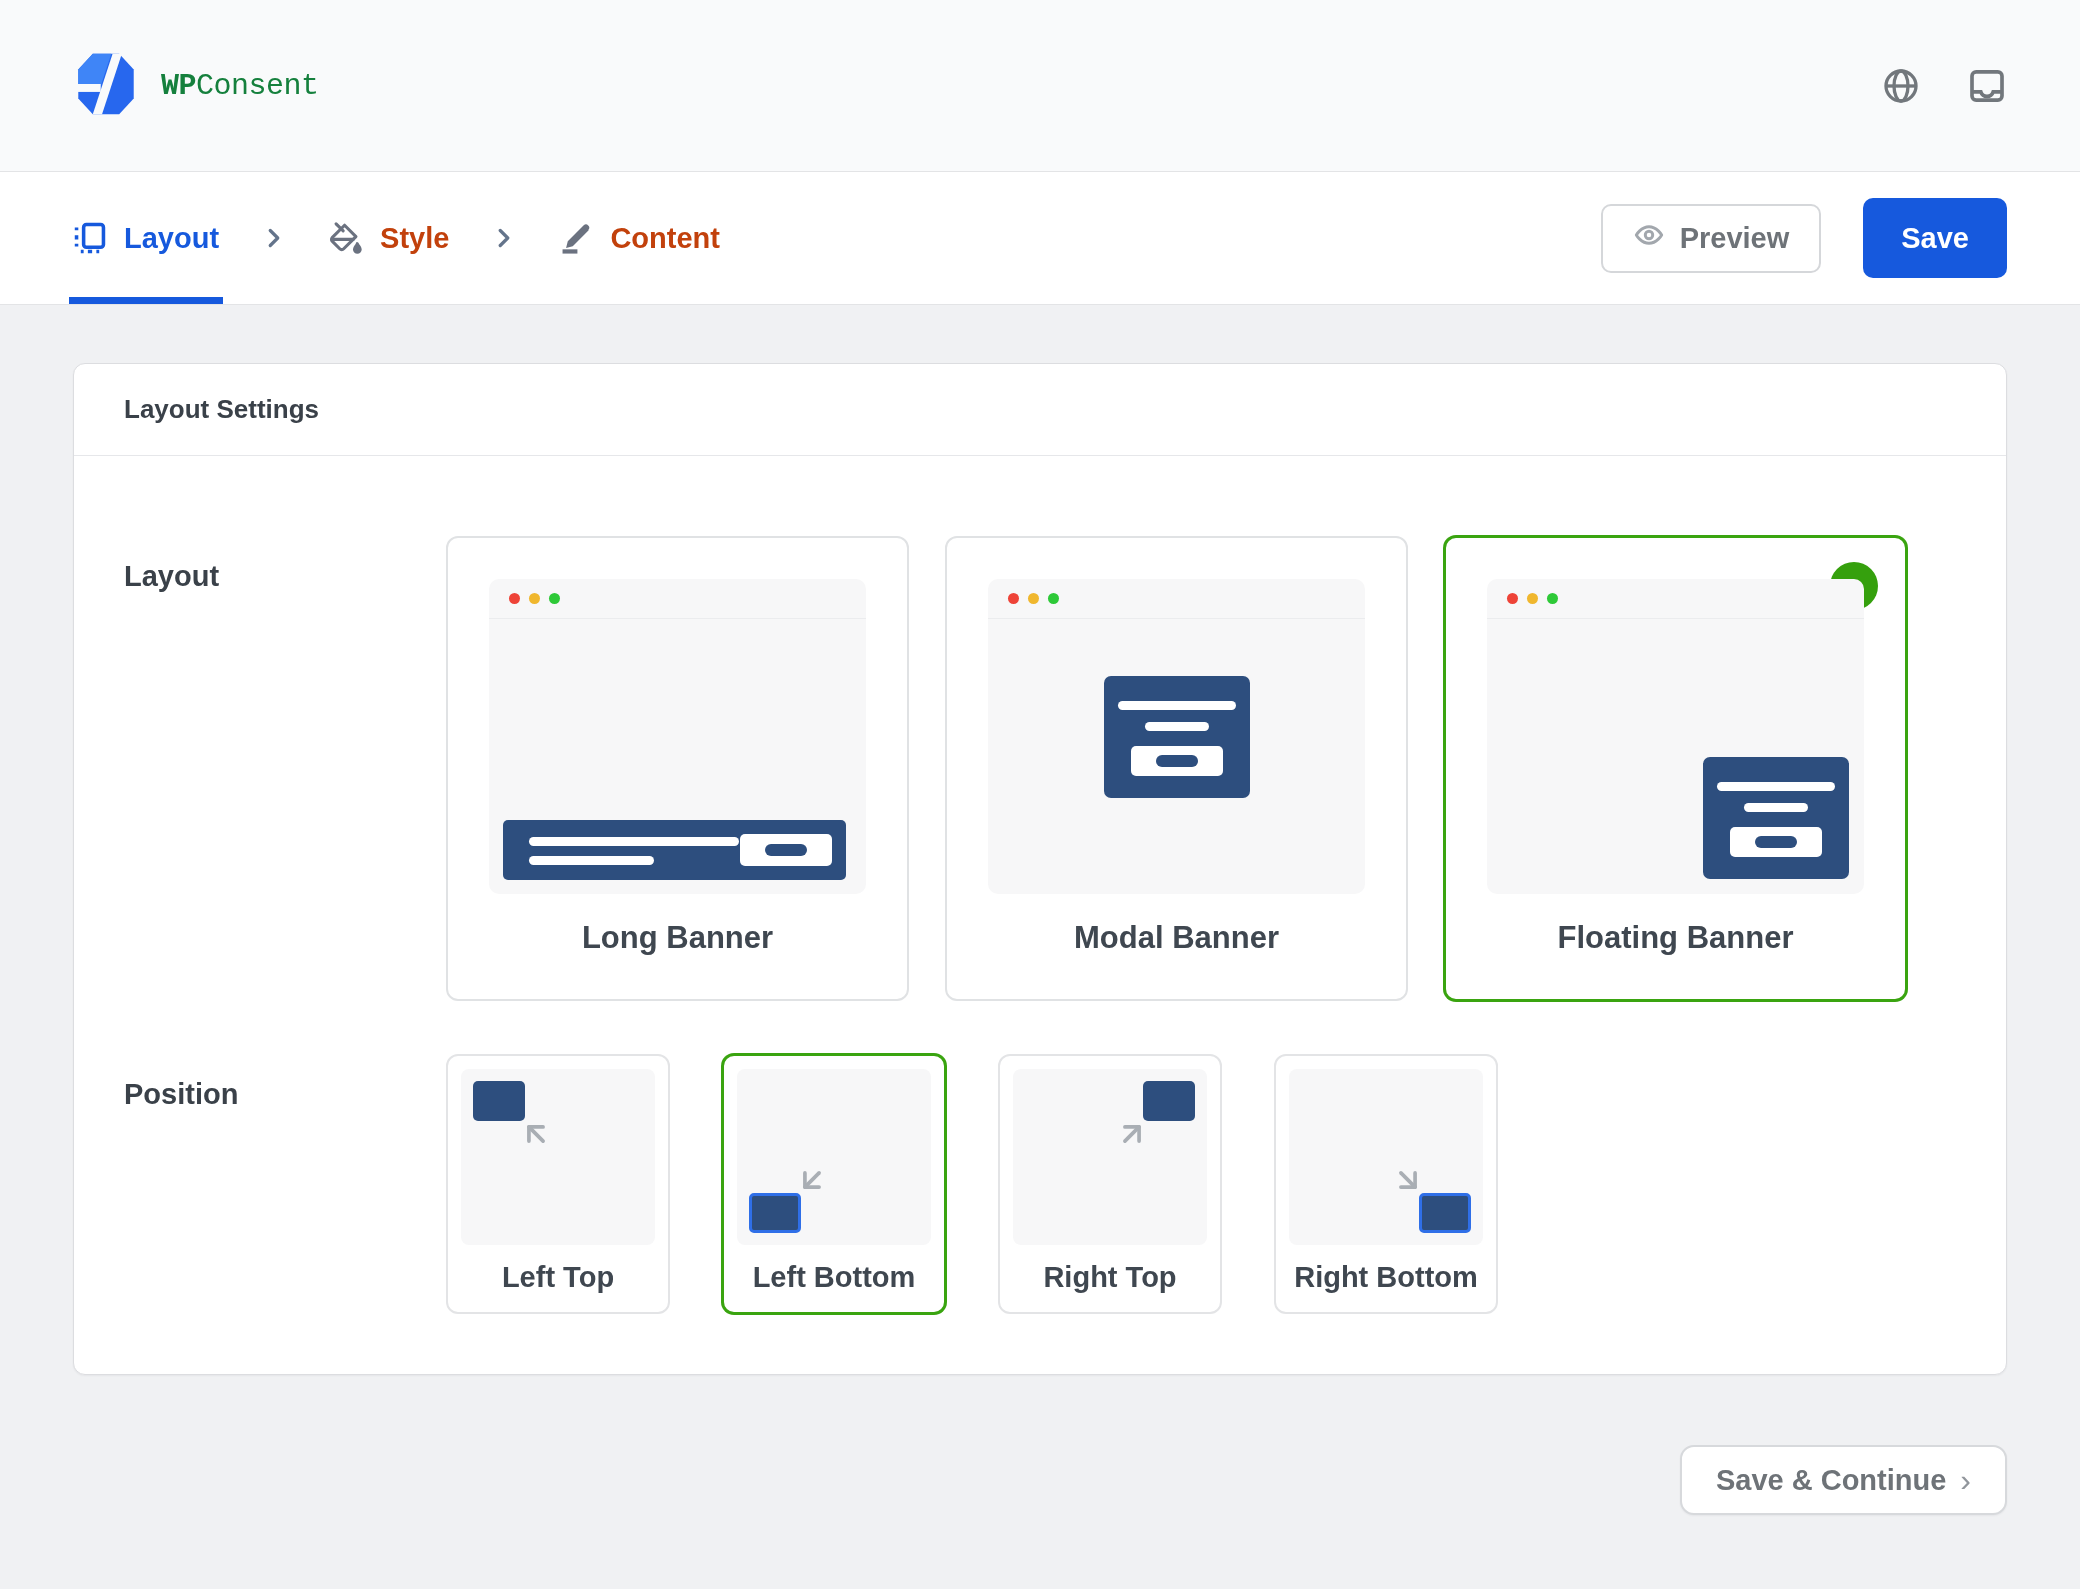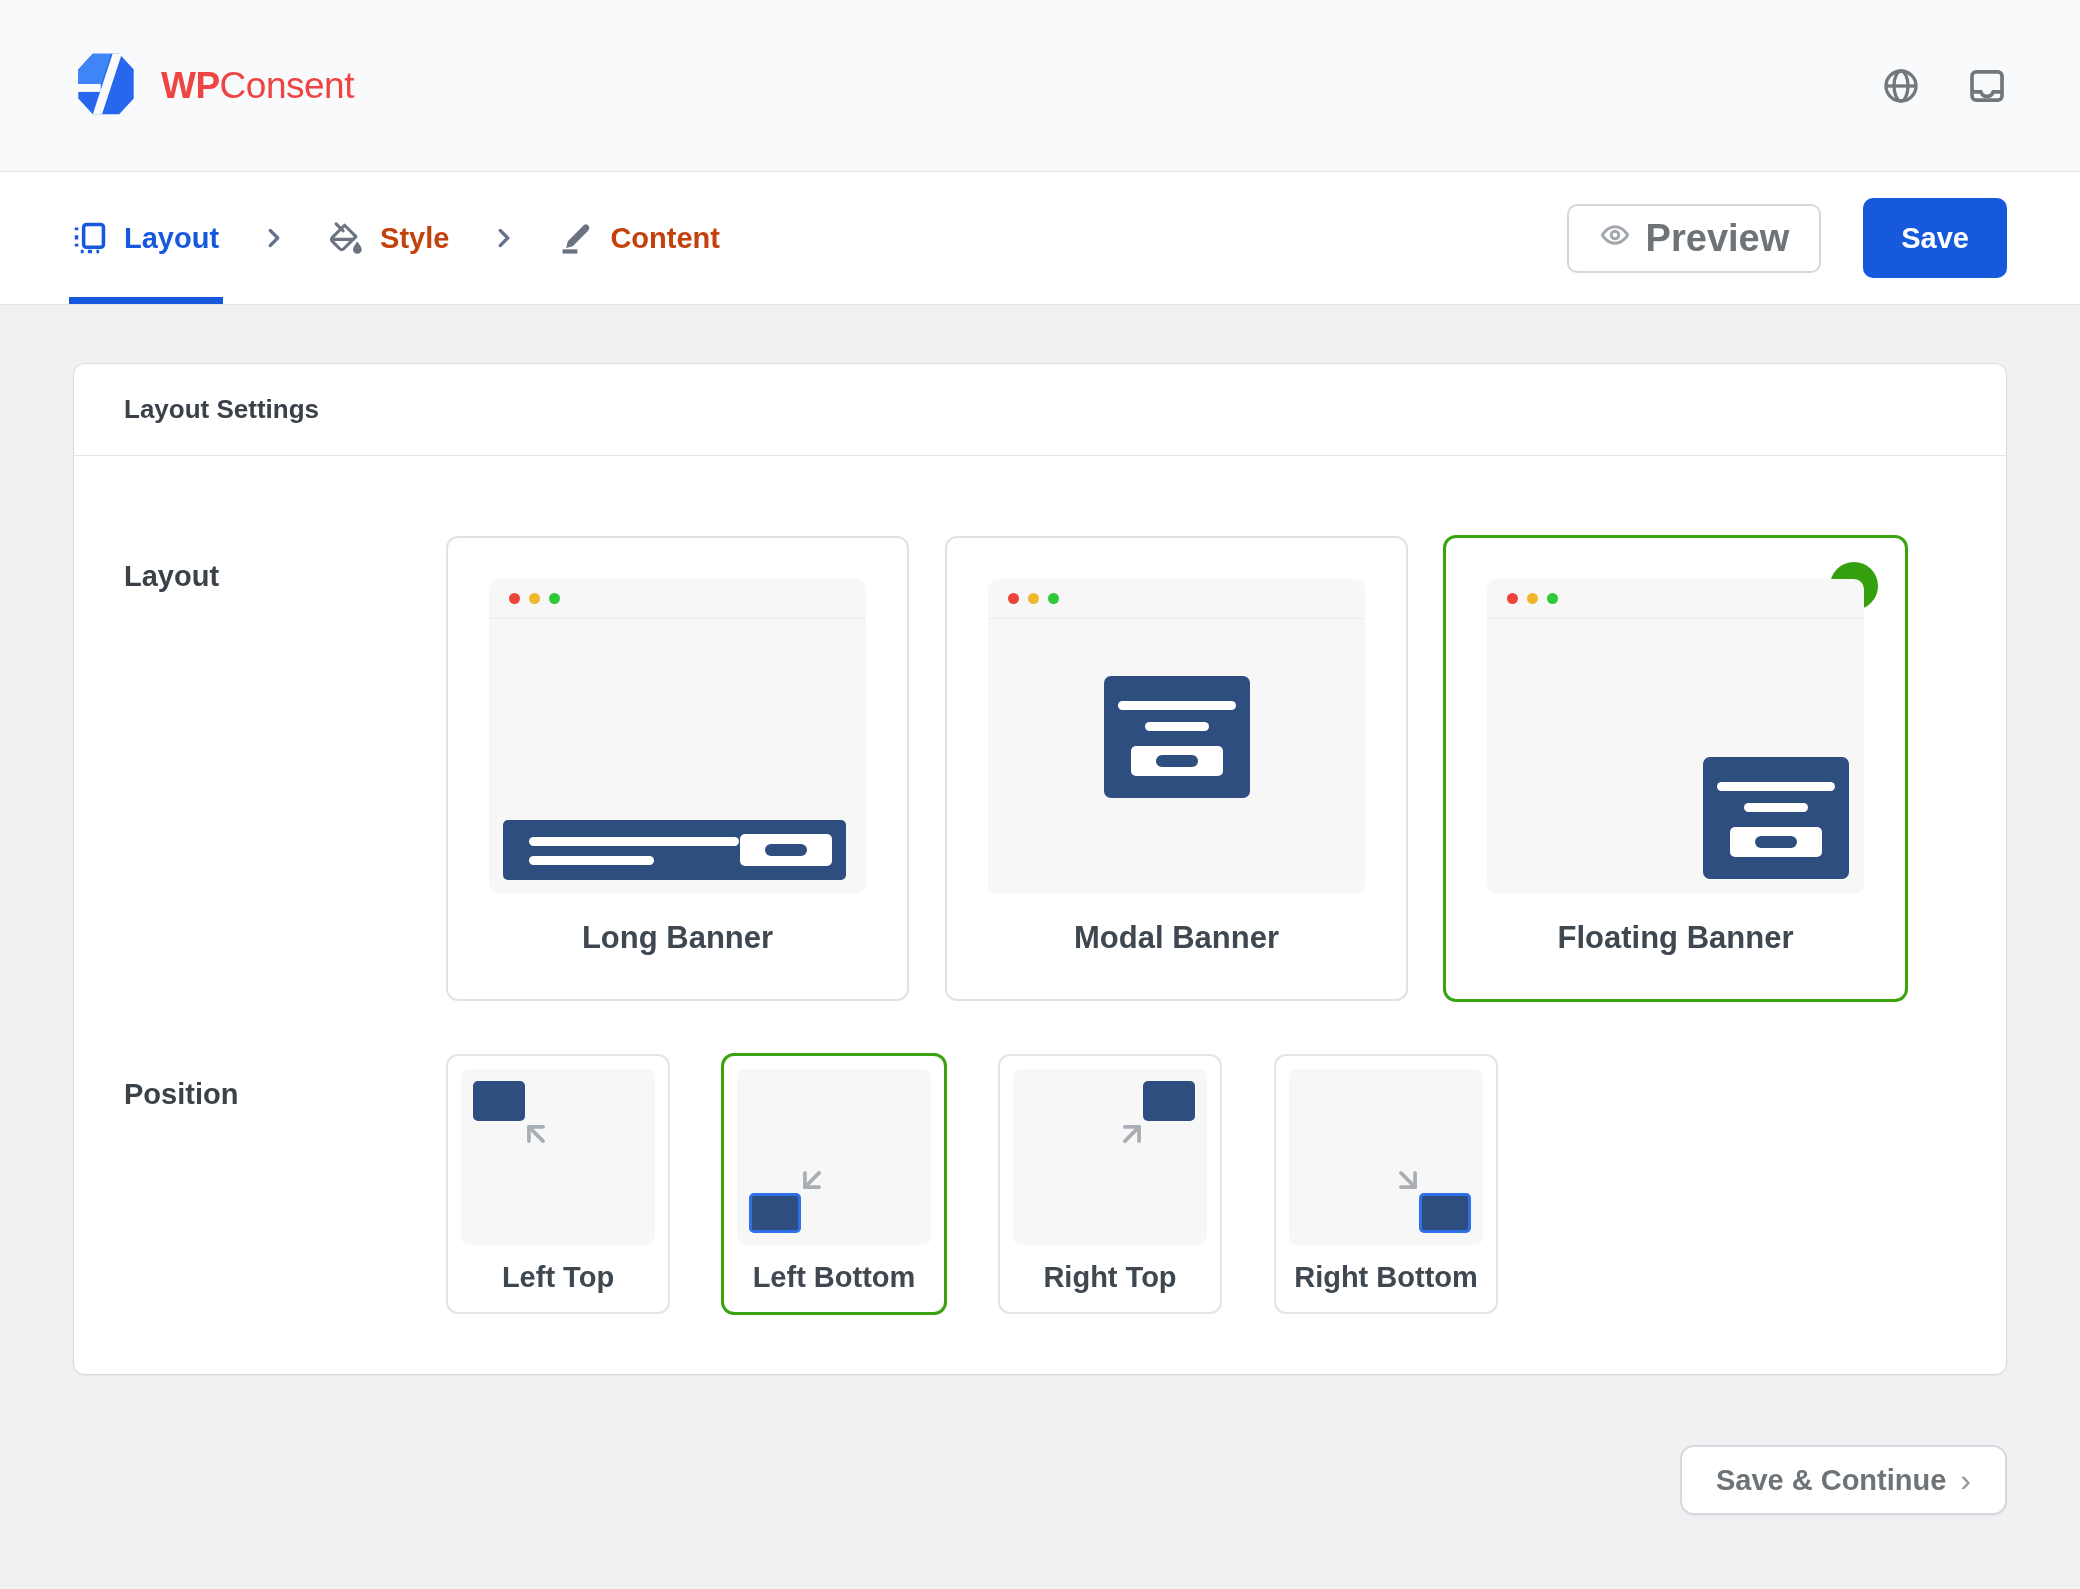--- a/index.html
+++ b/index.html
@@ -15,37 +15,37 @@
   body{
     width:2080px;height:1589px;overflow:hidden;
     background:#f0f1f3;
     font-family:"Liberation Sans","DejaVu Sans",sans-serif;
     -webkit-font-smoothing:antialiased;
   }
   
   .header{height:172px;background:#f9fafb;border-bottom:1px solid #e3e4e6;
     display:flex;align-items:center;padding:0 73px;}
   .brand{display:flex;align-items:center;gap:22px;}
-  .brand-text{font-size:37px;color:#ef4444;letter-spacing:-.5px;}
+  .brand-text{font-size:30px;color:#15803d;letter-spacing:-.5px;font-family:Liberation Mono, monospace;}
   .brand-text b{font-weight:800;}
   .brand-text span{font-weight:500;}
   .header-icons{margin-left:auto;display:flex;align-items:center;gap:46px;color:#72777c;}
   .header-icons svg{display:block;}
   
   .nav{height:133px;background:#fff;border-bottom:1px solid #e3e4e6;
     display:flex;align-items:center;padding:0 73px;}
   .tab{height:100%;display:flex;align-items:center;gap:17px;position:relative;cursor:pointer;}
   .tab-label{font-size:29px;font-weight:700;color:#c2410c;}
   .tab .tab-icon{color:#6b7280;display:flex;}
   .tab.active .tab-label{color:var(--accent);}
   .tab.active .tab-icon{color:var(--accent);}
   .tab.active::after{content:"";position:absolute;left:-4px;right:-4px;bottom:0;height:7px;background:var(--accent);}
   .tab-sep{margin:0 40px;color:#64748b;display:flex;}
   .btn-preview{margin-left:auto;height:69px;padding:0 30px;border:2px solid #d5d7da;border-radius:10px;
-    background:#fff;display:flex;align-items:center;gap:15px;font-size:38px;font-weight:700;color:var(--muted);cursor:pointer;}
+    background:#fff;display:flex;align-items:center;gap:15px;font-size:29px;font-weight:700;color:var(--muted);cursor:pointer;}
   .btn-save{height:80px;padding:0 38px;margin-left:42px;border:none;border-radius:10px;
     background:var(--accent);color:#fff;font-size:29px;font-weight:700;display:flex;align-items:center;cursor:pointer;}
   
   .content{padding:58px 73px 40px;}
   .panel{background:#fff;border:1px solid #dcdde0;border-radius:12px;box-shadow:0 1px 2px rgba(16,24,40,.05);}
   .panel-header{height:92px;padding:0 50px;display:flex;align-items:center;
     border-bottom:1px solid #e6e7ea;font-size:26px;font-weight:700;color:var(--ink);}
   .panel-body{padding:80px 48px 60px 50px;}
   .row{display:flex;}
   .row + .row{margin-top:53px;}

